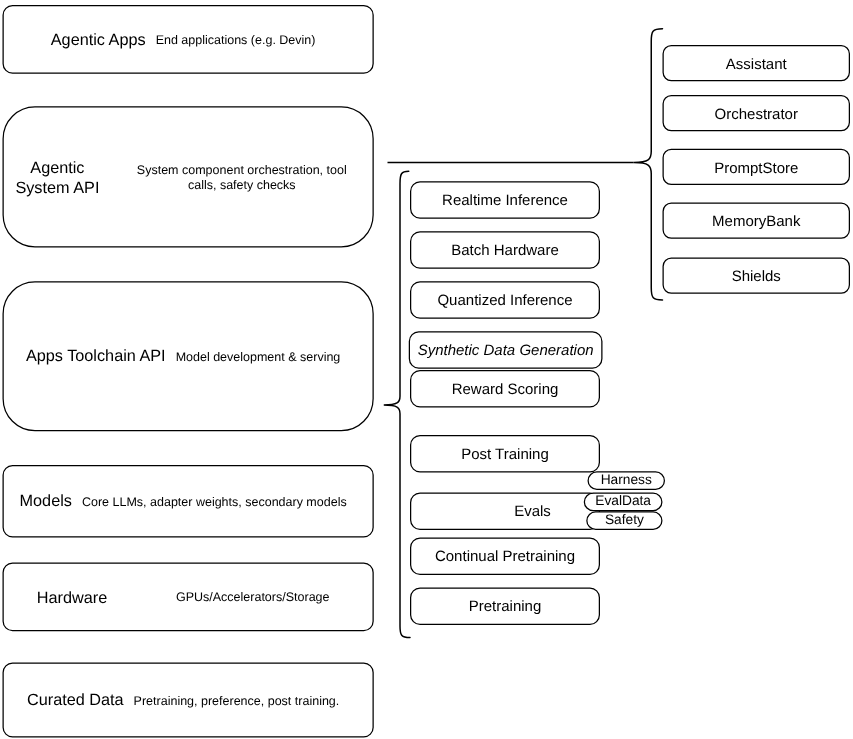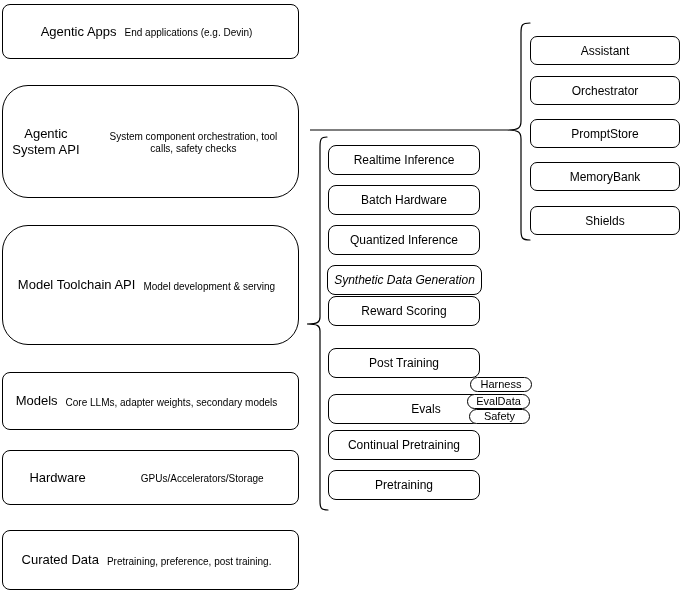--- a/index.html
+++ b/index.html
@@ -121,21 +121,21 @@
     <div class="title">Agentic Apps</div>
     <div class="sub">End applications (e.g. Devin)</div>
   </div>
 
   <div class="lbox box-layer" style="top:85px; height:113px; border-radius:26px;">
     <div class="title">Agentic System API</div>
     <div class="sub">System component orchestration, tool calls, safety checks</div>
   </div>
 
   <div class="lbox box-layer" style="top:225px; height:120px; border-radius:26px;">
-    <div class="title">Model Toolchain API</div>
+    <div class="title">Apps Toolchain API</div>
     <div class="sub">Model development &amp; serving</div>
   </div>
 
   <div class="lbox box-layer" style="top:372px; height:58px; border-radius:8px;">
     <div class="title">Models</div>
     <div class="sub">Core LLMs, adapter weights, secondary models</div>
   </div>
 
   <div class="lbox box-layer" style="top:450px; height:55px; border-radius:8px;gap:47px;">
     <div class="title">Hardware</div>

